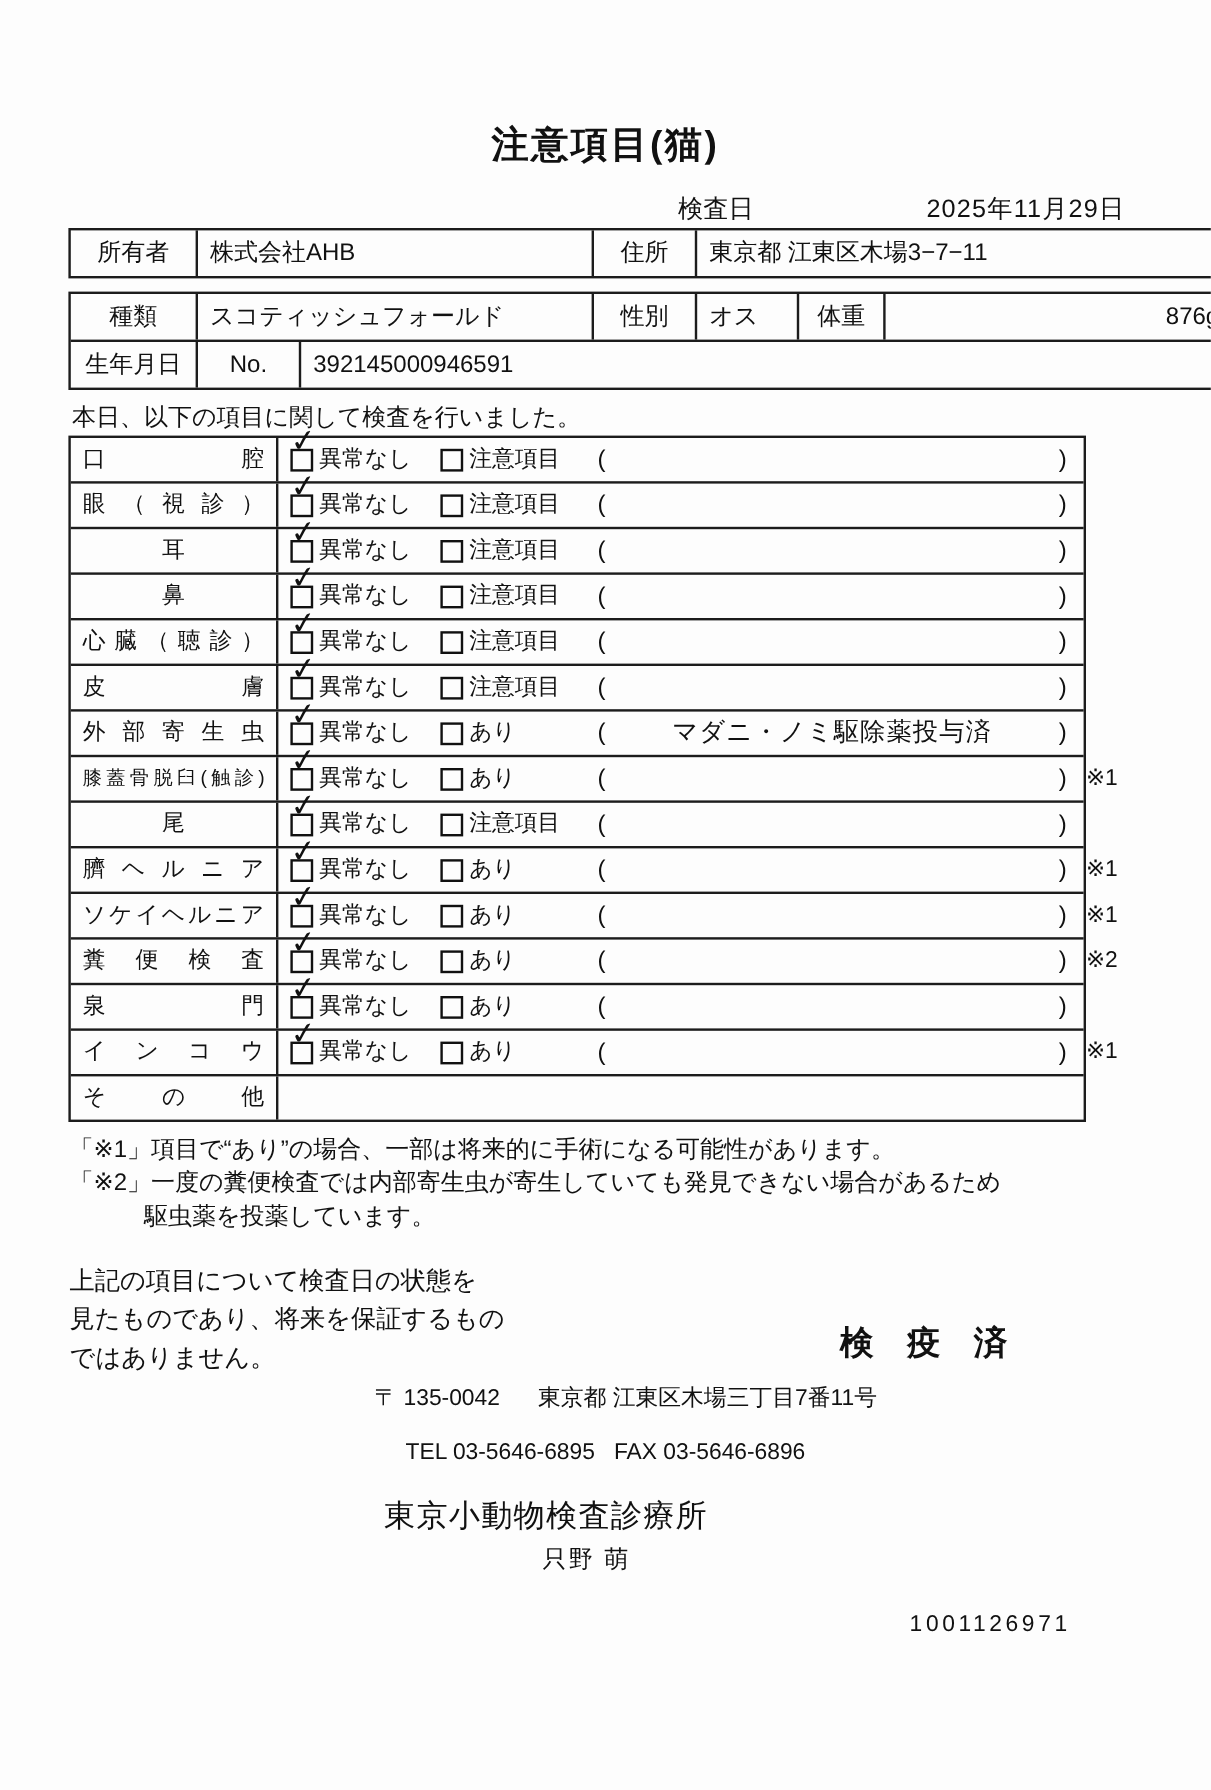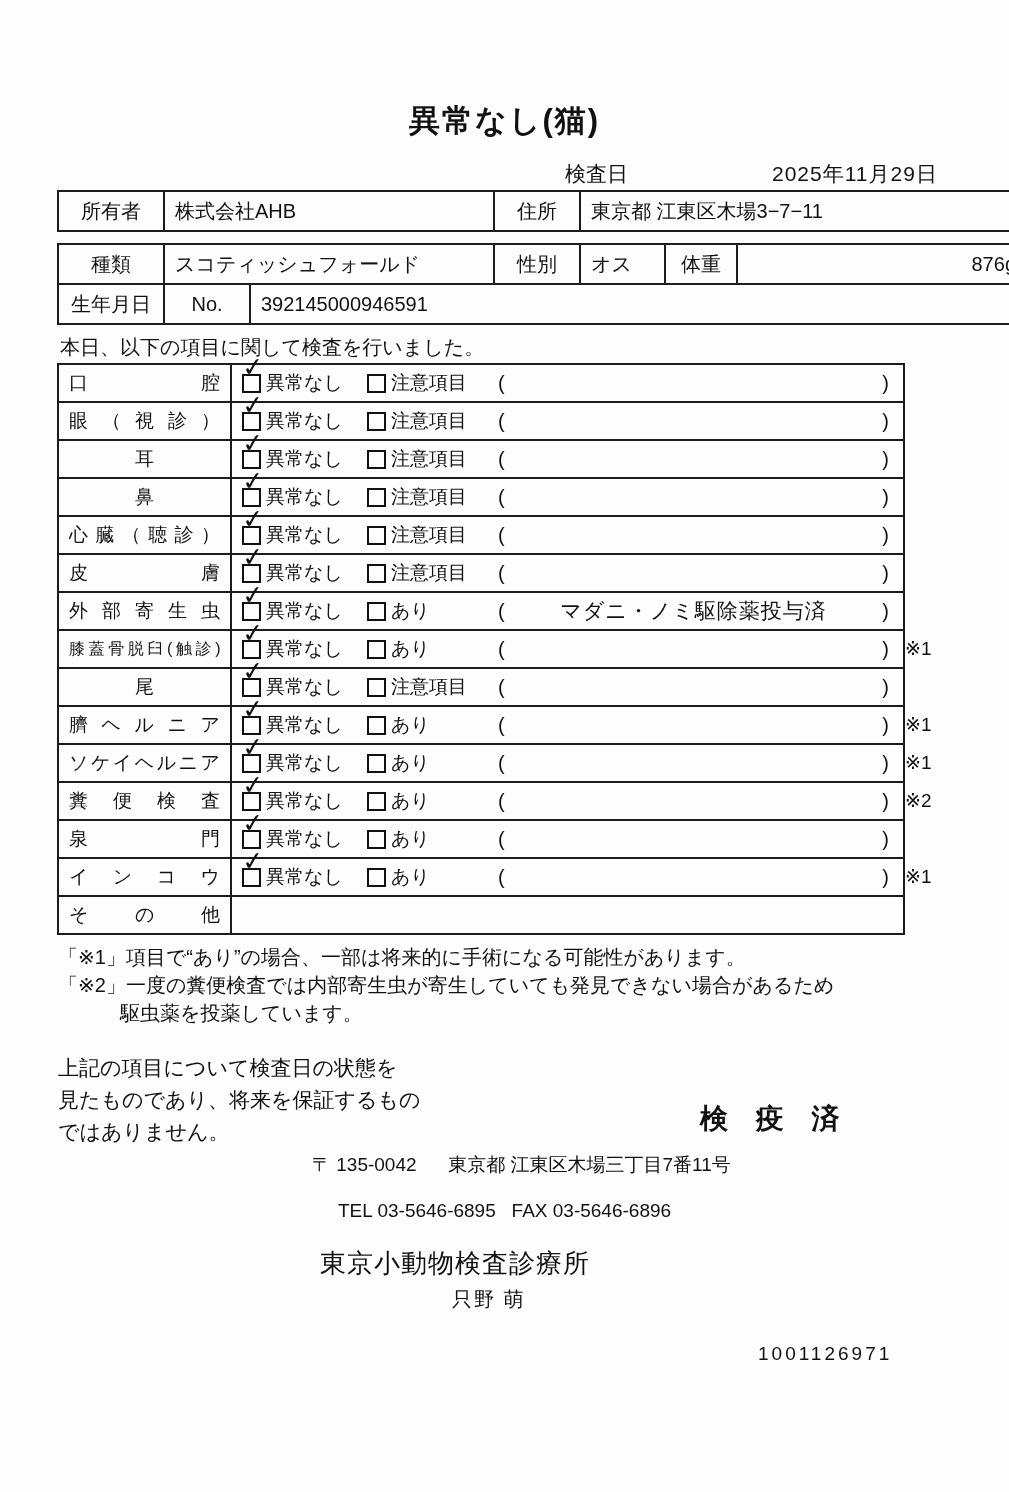--- a/index.html
+++ b/index.html
@@ -80,21 +80,21 @@
   .telfax { position:absolute; left:338px; top:1200px; font-size:19px; white-space:pre; }
   .clinic { position:absolute; left:320px; top:1246px; font-size:26px; letter-spacing:1px; }
   .vet    { position:absolute; left:452px; top:1286px; font-size:20px; letter-spacing:2px; }
   .serial { position:absolute; left:758px; top:1320px; font-size:19px; letter-spacing:3px;margin-top:23px; }
 </style>
 </head>
 <body>
 
 <div class="page">
 
-  <div class="title">異常なし(猫)</div>
+  <div class="title">注意項目(猫)</div>
 
   <div class="insp-date-label">検査日</div>
   <div class="insp-date-value">2025年11月29日</div>
 
   <div class="toptable t-owner">
     <div class="trow">
       <div class="cell hdr w-label">所有者</div>
       <div class="cell w-val1">株式会社AHB</div>
       <div class="cell hdr w-label2">住所</div>
       <div class="cell w-rest">東京都 江東区木場3−7−11</div>

